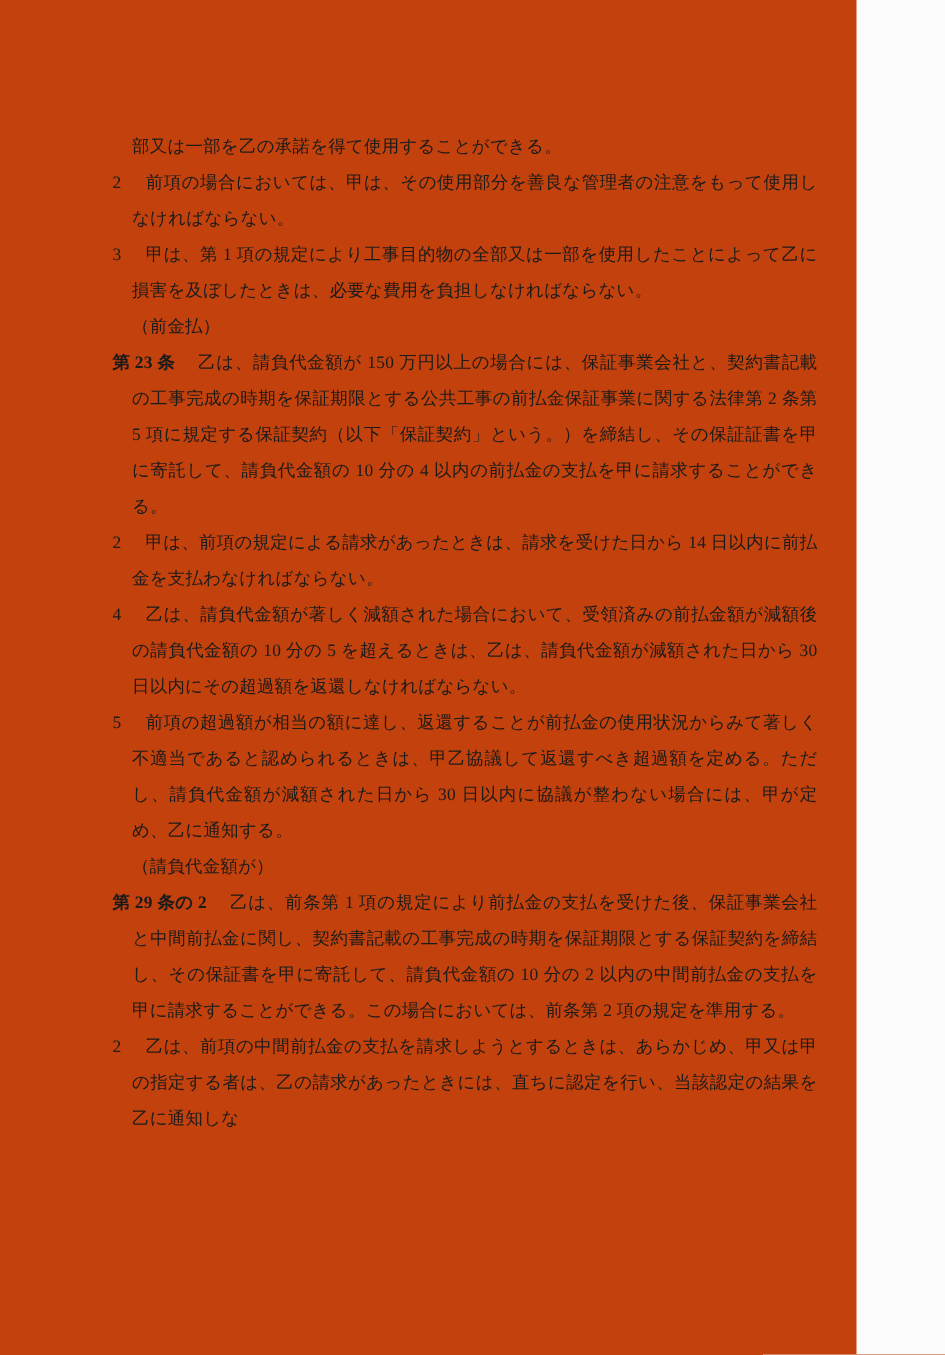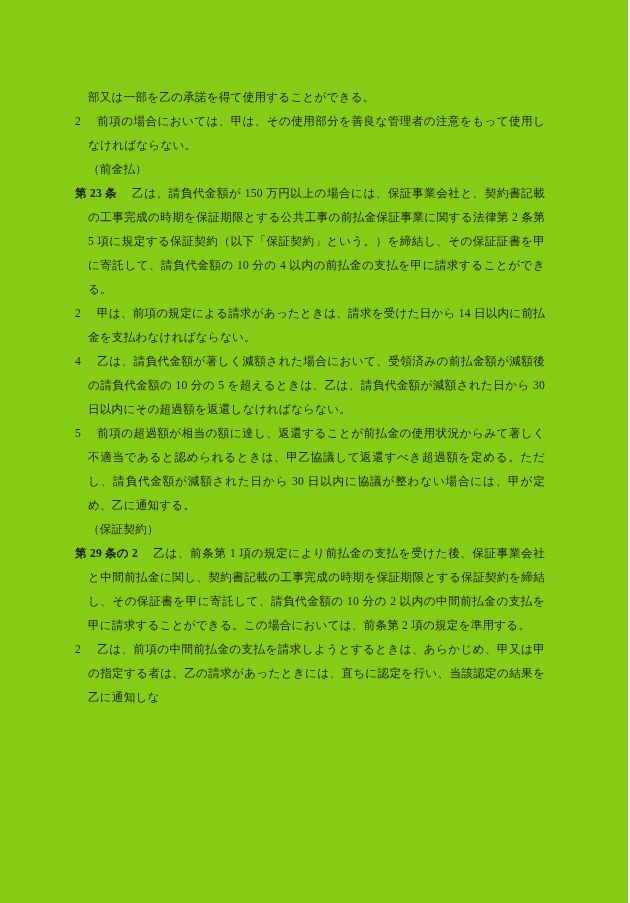--- a/index.html
+++ b/index.html
@@ -11,23 +11,23 @@
   body {
     background: #fcfcfc;
     font-family: "Liberation Serif", "DejaVu Serif", serif;
     color: #1b1b1b;
     position: relative;
     overflow: hidden;
   }
   .page {
     position: absolute;
     left: 0; top: 0;
-    width: 628px;
+    width: 571px;
     height: 903px;
-    background: #84cc16;
+    background: #c2410c;
   }
   .doc {
     position: absolute;
     left: 75px;
     top: 86px;
     width: 470px;
     font-size: 11.6px;
     line-height: 24px;
     text-align: justify;
     text-justify: inter-ideograph;
@@ -57,22 +57,23 @@
     
   }
 </style>
 </head>
 <body>
 
 <div class="page">
   <div class="doc">
       <div class="block continuation"><span class="para-text">部又は一部を乙の承諾を得て使用することができる。</span></div>
       <div class="block numbered"><span class="num">2</span><span class="para-text">前項の場合においては、甲は、その使用部分を善良な管理者の注意をもって使用しなければならない。</span></div>
+      <div class="block numbered"><span class="num">3</span><span class="para-text">甲は、第 1 項の規定により工事目的物の全部又は一部を使用したことによって乙に損害を及ぼしたときは、必要な費用を負担しなければならない。</span></div>
       <div class="block heading"><span class="para-text">（前金払）</span></div>
       <div class="block article"><span class="num art-num">第 23 条</span><span class="para-text">乙は、請負代金額が 150 万円以上の場合には、保証事業会社と、契約書記載の工事完成の時期を保証期限とする公共工事の前払金保証事業に関する法律第 2 条第 5 項に規定する保証契約（以下「保証契約」という。）を締結し、その保証証書を甲に寄託して、請負代金額の 10 分の 4 以内の前払金の支払を甲に請求することができる。</span></div>
       <div class="block numbered"><span class="num">2</span><span class="para-text">甲は、前項の規定による請求があったときは、請求を受けた日から 14 日以内に前払金を支払わなければならない。</span></div>
       <div class="block numbered"><span class="num">4</span><span class="para-text">乙は、請負代金額が著しく減額された場合において、受領済みの前払金額が減額後の請負代金額の 10 分の 5 を超えるときは、乙は、請負代金額が減額された日から 30 日以内にその超過額を返還しなければならない。</span></div>
       <div class="block numbered"><span class="num">5</span><span class="para-text">前項の超過額が相当の額に達し、返還することが前払金の使用状況からみて著しく不適当であると認められるときは、甲乙協議して返還すべき超過額を定める。ただし、請負代金額が減額された日から 30 日以内に協議が整わない場合には、甲が定め、乙に通知する。</span></div>
-      <div class="block heading"><span class="para-text">（保証契約）</span></div>
+      <div class="block heading"><span class="para-text">（請負代金額が）</span></div>
       <div class="block article"><span class="num art-num">第 29 条の 2</span><span class="para-text">乙は、前条第 1 項の規定により前払金の支払を受けた後、保証事業会社と中間前払金に関し、契約書記載の工事完成の時期を保証期限とする保証契約を締結し、その保証書を甲に寄託して、請負代金額の 10 分の 2 以内の中間前払金の支払を甲に請求することができる。この場合においては、前条第 2 項の規定を準用する。</span></div>
       <div class="block numbered"><span class="num">2</span><span class="para-text">乙は、前項の中間前払金の支払を請求しようとするときは、あらかじめ、甲又は甲の指定する者は、乙の請求があったときには、直ちに認定を行い、当該認定の結果を乙に通知しな</span></div>
     </div>
 </div>
 
 </body></html>

